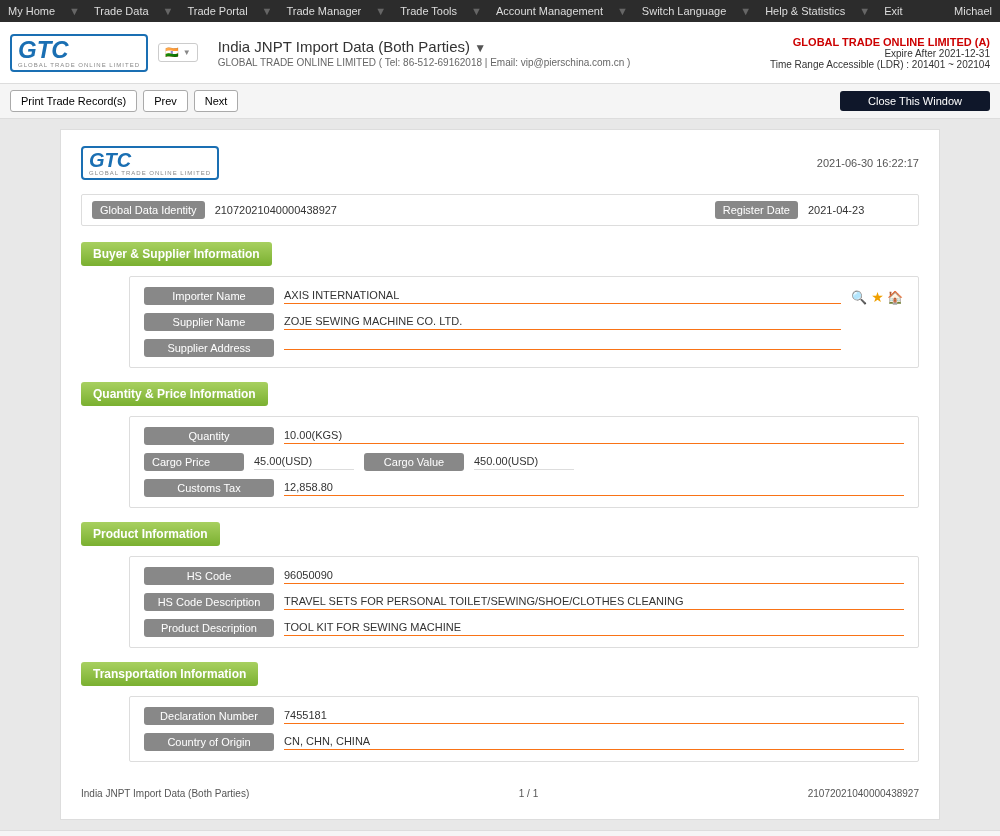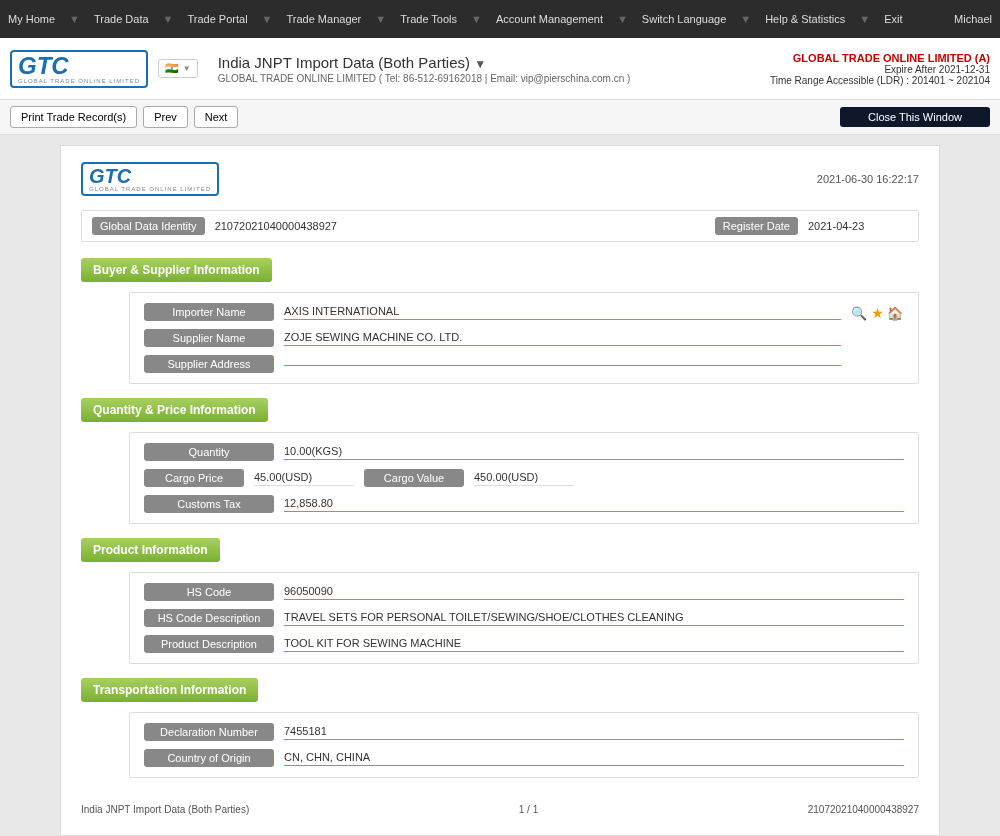--- a/index.html
+++ b/index.html
@@ -1,19 +1,19 @@
 <!DOCTYPE html>
 <html><head>
   <meta charset="utf-8">
   <style>
     * { margin: 0; padding: 0; box-sizing: border-box; }
     body { font-family: Arial, sans-serif; font-size: 12px; background: #e8e8e8; color: #333; width: 1000px; min-height: 836px; }
 
     
-    .top-nav { background: #2c2c2c; color: #ccc; display: flex; align-items: center; justify-content: space-between; padding: 2px 8px; height: 38px; font-size: 11px; }
+    .top-nav { background: #2c2c2c; color: #ccc; display: flex; align-items: center; justify-content: space-between; padding: 2px 8px; height: 22px; font-size: 11px; }
     .top-nav-left { display: flex; gap: 14px; }
     .top-nav-item { cursor: pointer; color: #ddd; }
     .top-nav-right { color: #ddd; }
 
     
     .header-bar { background: #fff; display: flex; align-items: center; justify-content: space-between; padding: 4px 10px; border-bottom: 1px solid #ddd; height: 62px; }
     .header-left { display: flex; align-items: center; gap: 10px; }
     .logo-wrapper { display: flex; flex-direction: column; }
     .flag-btn { display: flex; align-items: center; gap: 4px; border: 1px solid #ccc; border-radius: 3px; padding: 2px 6px; cursor: pointer; font-size: 11px; }
     .header-center { flex: 1; padding-left: 10px; }
@@ -49,21 +49,21 @@
     .section-body { border: 1px solid #ddd; padding: 10px 14px; border-radius: 2px; margin-left: 48px; }
     .field-row { display: flex; align-items: center; margin-bottom: 8px; }
     .field-row:last-child { margin-bottom: 0; }
     .field-label { background: #888; color: #fff; border-radius: 3px; padding: 3px 8px; font-size: 11px; min-width: 130px; text-align: center; margin-right: 10px; flex-shrink: 0; }
     .field-value { font-size: 11px; color: #333; flex: 1; }
     .field-value-line { border-bottom: 1px solid #f97316; padding-bottom: 2px; flex: 1; }
     .buyer-icons { display: flex; gap: 4px; align-items: center; }
 
     
     .cargo-row { display: flex; align-items: center; gap: 10px; margin-bottom: 8px; }
-    .cargo-label-alt { background: #888; color: #fff; border-radius: 3px; padding: 3px 8px; font-size: 11px; min-width: 100px; text-align: center; flex-shrink: 0; }
+    .cargo-label-alt { background: #888; color: #fff; border-radius: 3px; padding: 3px 8px; font-size: 11px; min-width: 100px; flex-shrink: 0; }
     .cargo-value { font-size: 11px; color: #333; min-width: 120px; }
     .cargo-value-line { border-bottom: 1px solid #ddd; padding-bottom: 2px; min-width: 100px; }
 
     
     .record-footer { display: flex; justify-content: space-between; align-items: center; padding-top: 12px; margin-top: 4px; }
     .footer-left { font-size: 10px; color: #555; }
     .footer-center { font-size: 10px; color: #555; }
     .footer-right { font-size: 10px; color: #555; }
 
     

